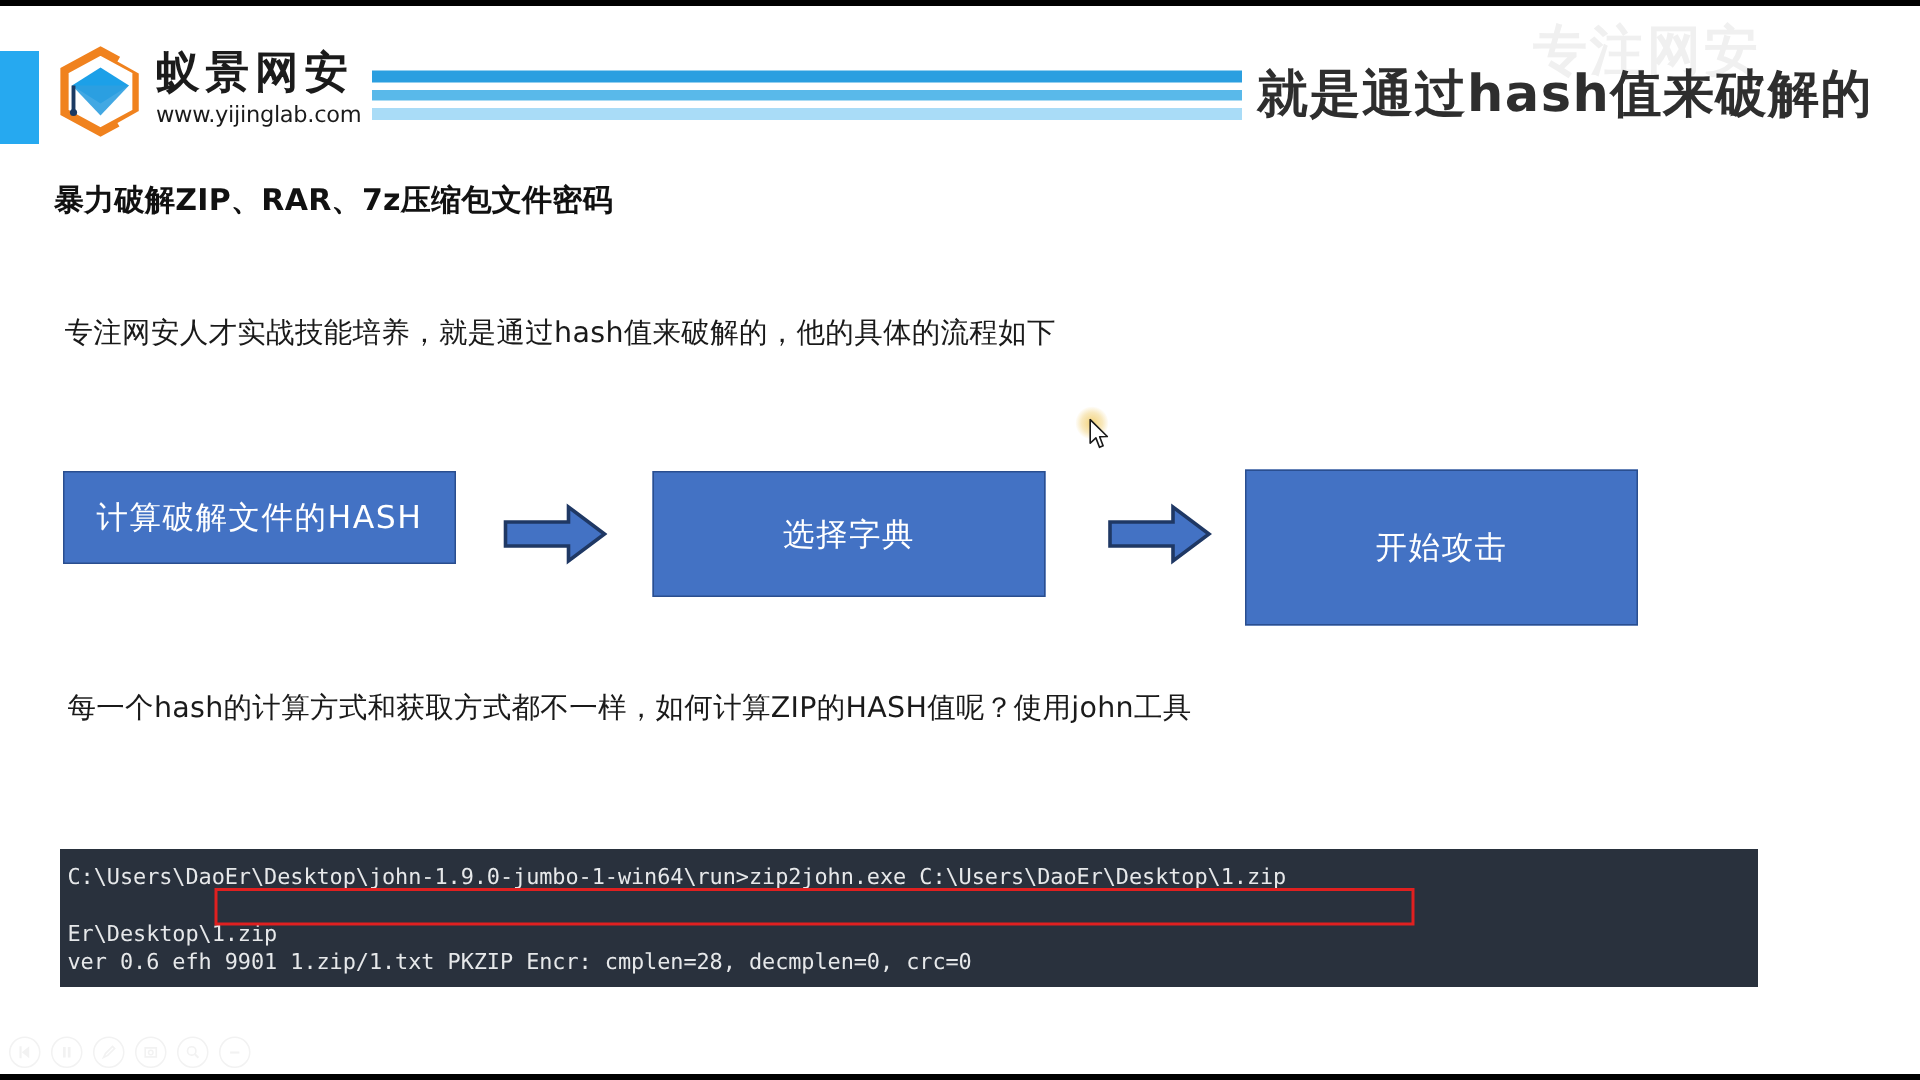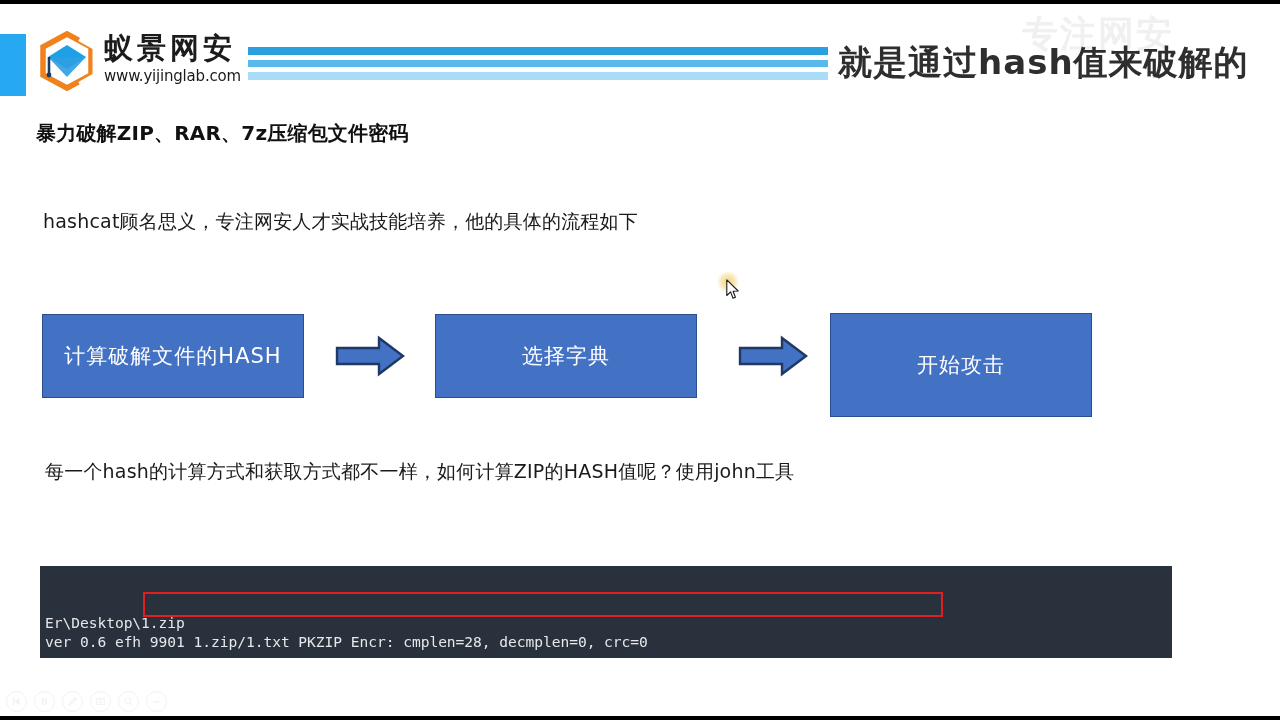--- a/index.html
+++ b/index.html
@@ -134,21 +134,21 @@
     align-items: center;
     justify-content: center;
   }
   .flow-box span {
     font-family: "DejaVu Sans", sans-serif;
     font-size: 21px;
     color: #ffffff;
     letter-spacing: 1px;
     white-space: nowrap;
   }
-  .flow-box.b1 { left: 42px;  top: 314px; width: 262px; height: 84px; }
+  .flow-box.b1 { left: 42px;  top: 314px; width: 262px; height: 62px; }
   .flow-box.b2 { left: 435px; top: 314px; width: 262px; height: 84px; }
   .flow-box.b3 { left: 830px; top: 313px; width: 262px; height: 104px; }
 
   .flow-arrow {
     position: absolute;
     width: 70px; height: 42px;
   }
   .flow-arrow.a1 { left: 335px; top: 335px; }
   .flow-arrow.a2 { left: 738px; top: 335px; }
 
@@ -253,21 +253,21 @@
       <div class="stripe s2"></div>
       <div class="stripe s3"></div>
     </div>
 
     <div class="header-watermark">专注网安</div>
     <div class="header-slogan">就是通过hash值来破解的</div>
   </div>
 
   <div class="slide-title">暴力破解ZIP、RAR、7z压缩包文件密码</div>
 
-  <div class="para p1">hashcat顾名思义，专注网安人才实战技能培养，他的具体的流程如下</div>
+  <div class="para p1">专注网安人才实战技能培养，就是通过hash值来破解的，他的具体的流程如下</div>
 
   <div class="flow-box b1">
     <span>计算破解文件的HASH</span>
   </div>
 
   <div class="flow-arrow a1">
     <svg width="70" height="42" viewBox="0 0 70 42" xmlns="http://www.w3.org/2000/svg">
       <path d="M2 13 L44 13 L44 3 L68 21 L44 39 L44 29 L2 29 Z" fill="#4372c4" stroke="#1f3864" stroke-width="2.4" stroke-linejoin="miter"></path>
     </svg>
   </div>
@@ -282,20 +282,21 @@
     </svg>
   </div>
 
   <div class="flow-box b3">
     <span>开始攻击</span>
   </div>
 
   <div class="para p2">每一个hash的计算方式和获取方式都不一样，如何计算ZIP的HASH值呢？使用john工具</div>
 
   <div class="terminal">
+    <div class="term-line l1">C:\Users\DaoEr\Desktop\john-1.9.0-jumbo-1-win64\run&gt;zip2john.exe C:\Users\DaoEr\Desktop\1.zip</div>
     <div class="term-line l3">Er\Desktop\1.zip</div>
     <div class="term-line l4">ver 0.6 efh 9901 1.zip/1.txt PKZIP Encr: cmplen=28, decmplen=0, crc=0</div>
   </div>
   <div class="hash-highlight"></div>
 
   <div class="cursor-glow"></div>
   <div class="cursor-arrow">
     <svg width="14" height="21" viewBox="0 0 14 21" xmlns="http://www.w3.org/2000/svg">
       <path d="M0.8 0.8 L0.8 16.5 L4.6 12.9 L7.0 19.2 L9.4 18.2 L7.1 12.2 L12.2 12.0 Z" fill="#ffffff" stroke="#1a1a1a" stroke-width="1.1" stroke-linejoin="round"></path>
     </svg>

